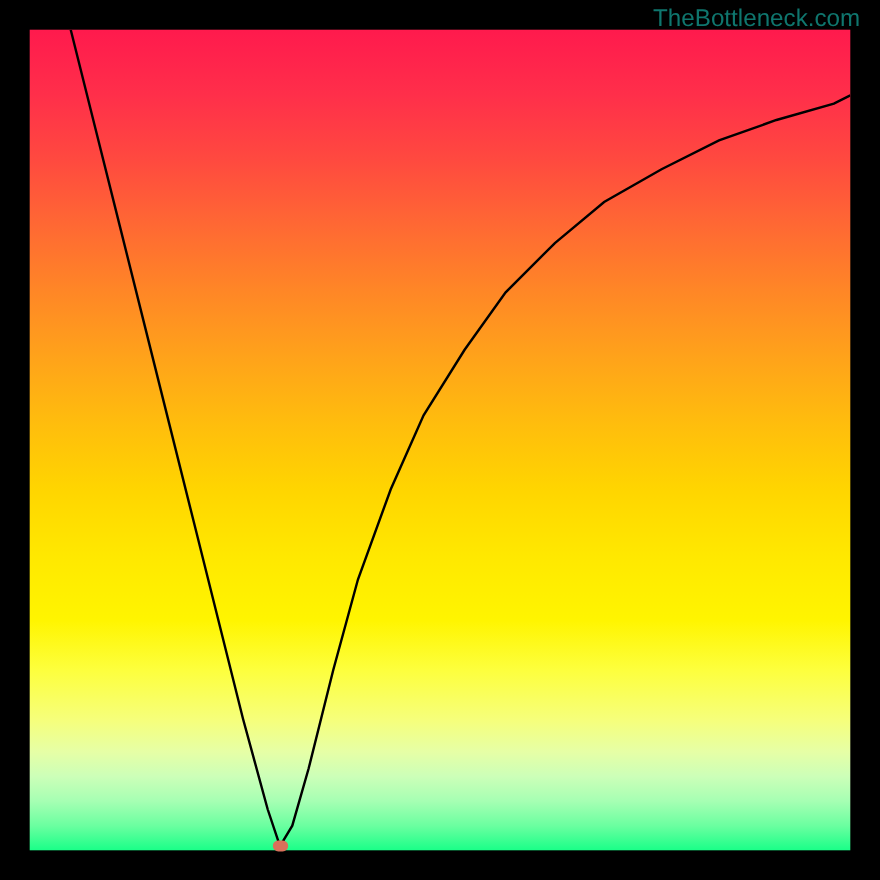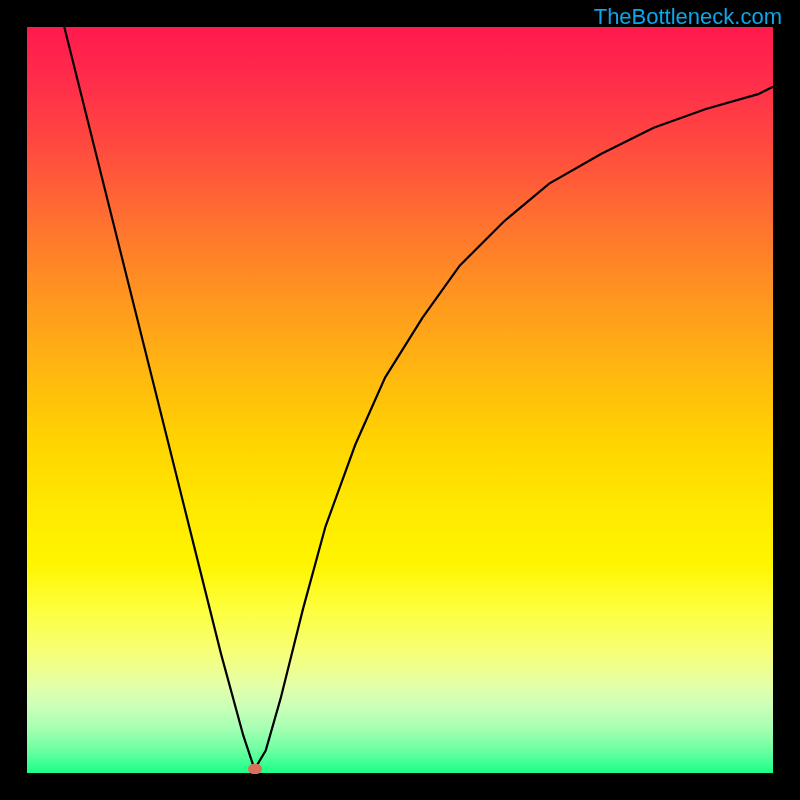--- a/index.html
+++ b/index.html
@@ -7,21 +7,21 @@
     width: 800px;
     height: 800px;
     background: #000;
     position: relative;
     font-family: Arial, sans-serif;
   }
   .watermark {
     position: absolute;
     top: 4px;
     right: 18px;
-    color: #0ea5e9;
+    color: #0f766e;
     font-size: 22px;
     font-weight: 500;
     z-index: 10;
   }
   .plot-area {
     position: absolute;
     top: 27px;
     left: 27px;
     width: 746px;
     height: 746px;

